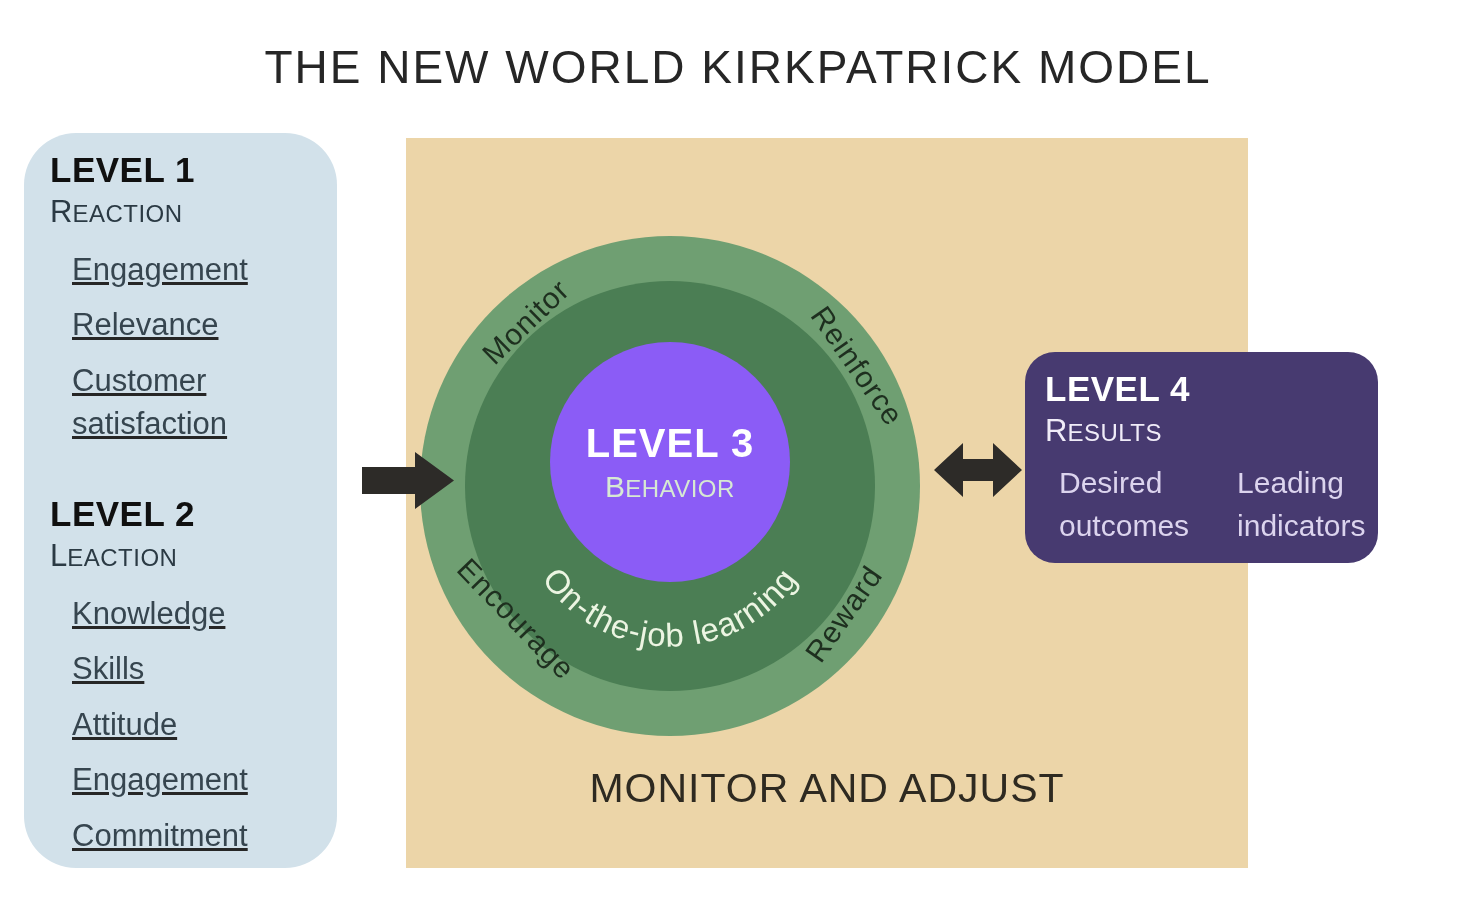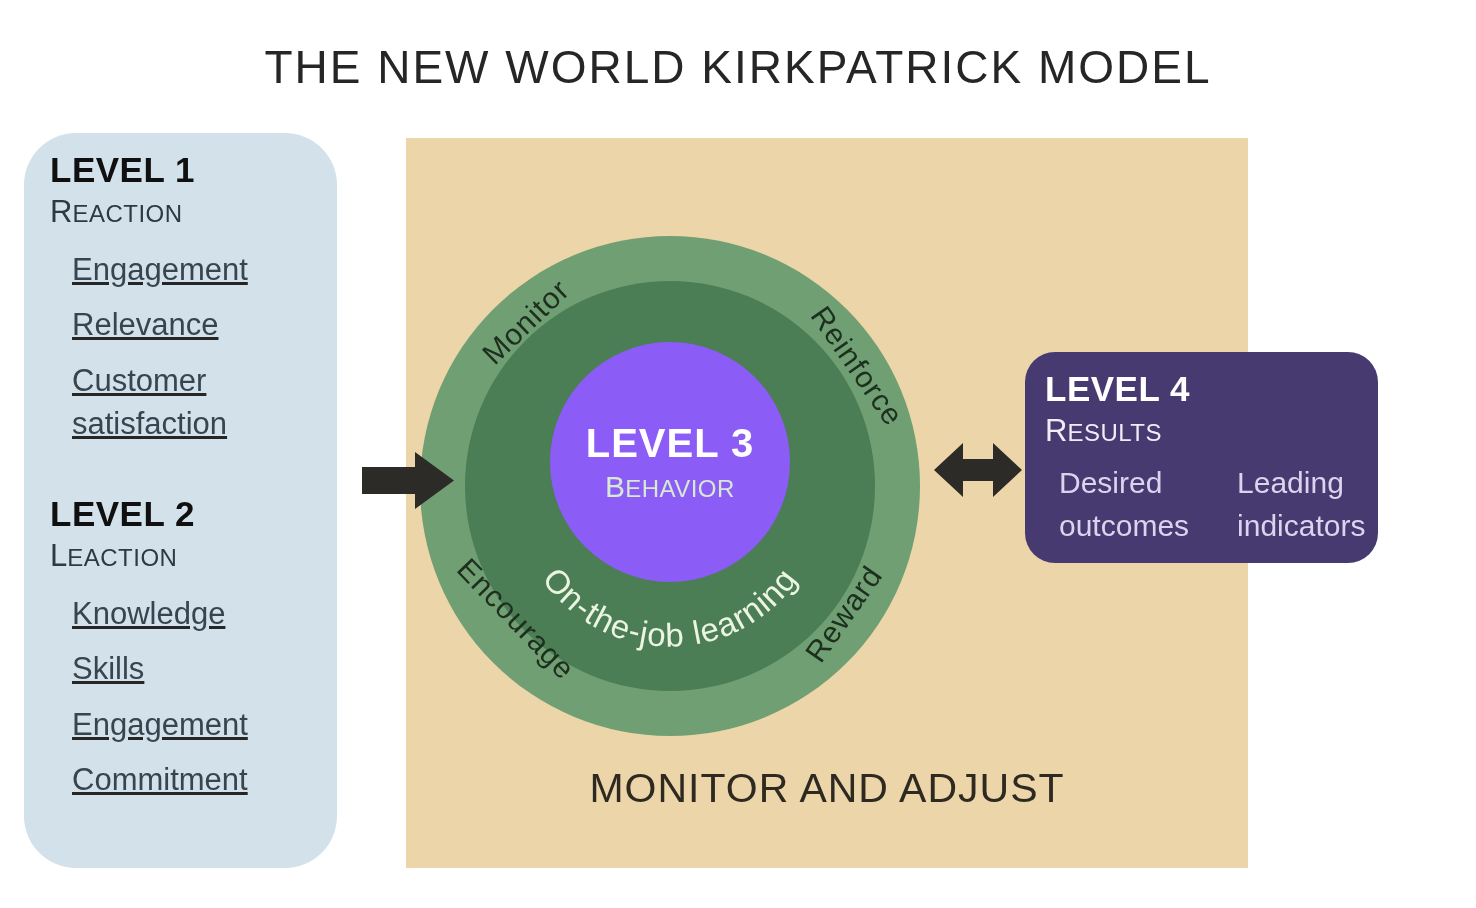--- a/index.html
+++ b/index.html
@@ -84,20 +84,21 @@
         <li>Relevance</li>
         <li>Customer satisfaction</li>
       </ul>
     </div>
     <div class="section2">
       <div class="lvl-heading">LEVEL 2</div>
       <span class="sc"><span class="cap">L</span><span class="rest">EACTION</span></span>
       <ul class="item-list">
         <li>Knowledge</li>
         <li>Skills</li>
+        <li>Attitude</li>
         <li>Engagement</li>
         <li>Commitment</li>
       </ul>
     </div>
   </div>
 
   <div class="canvas-tan"></div>
 
   <div class="circle outer"></div>
   <div class="circle middle"></div>

